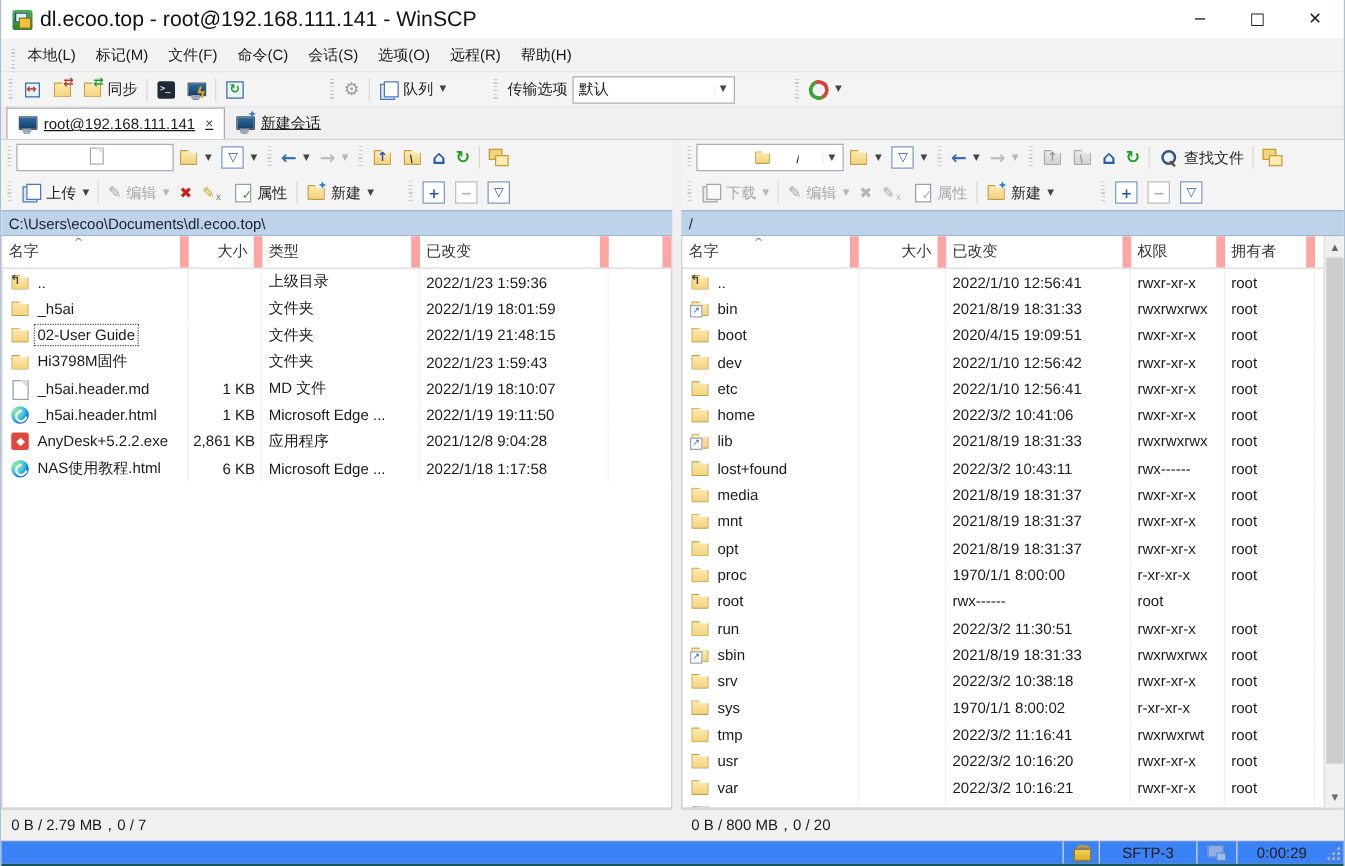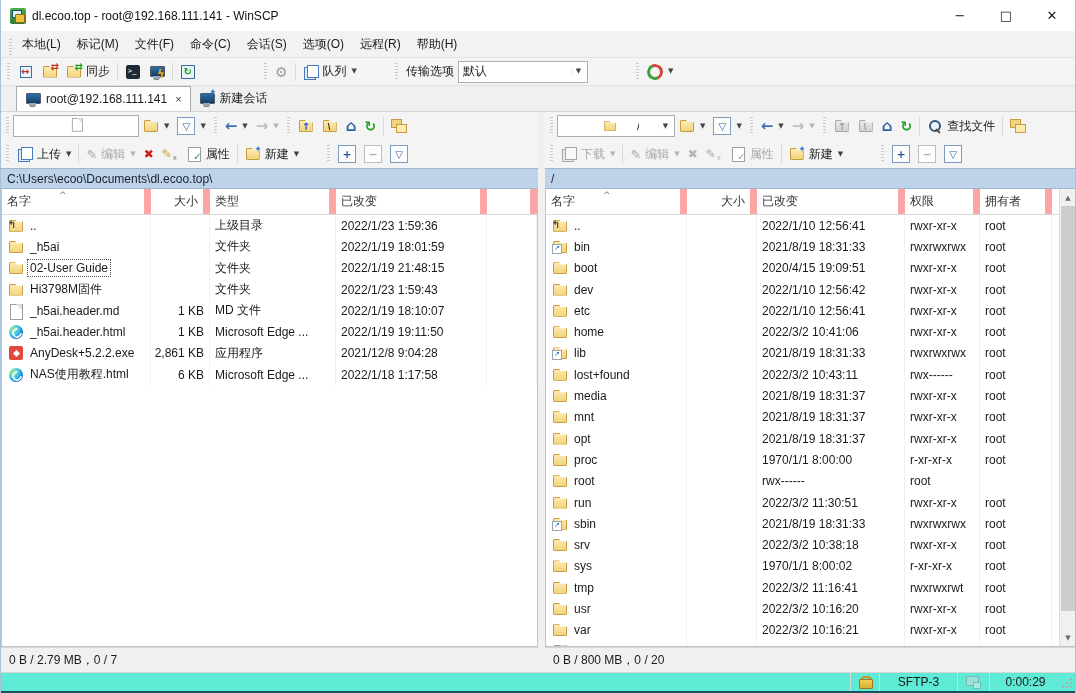--- a/index.html
+++ b/index.html
@@ -13,21 +13,21 @@
          border-left:1px solid #a8c0d8; border-right:1px solid #a8c0d8; overflow:hidden; }
 
   
   .titlebar { height:31px; background:#fff; display:flex; align-items:center; flex:none; }
   .appicon { width:16px; height:16px; margin:0 6px 0 9px; position:relative; flex:none;
              background:linear-gradient(#4db04a,#2e7d32); border-radius:2px; }
   .appicon::before { content:""; position:absolute; left:2px; top:2px; width:8px; height:6px;
              background:#dff0ff; border:1px solid #1b4e6b; }
   .appicon::after { content:""; position:absolute; right:1px; bottom:1px; width:8px; height:7px;
              background:#eec23e; border:1px solid #8a6a1d; border-radius:1px; }
-  .title-text { font-size:12px; color:#111; }
+  .title-text { font-size:17px; color:#111; }
   .caption-btns { margin-left:auto; display:flex; height:31px; }
   .cap { width:46px; display:flex; align-items:center; justify-content:center;
          font-size:13px; color:#222; font-family:"DejaVu Sans",sans-serif; }
   
   .menubar { height:27px; background:#f2f2f2; display:flex; align-items:flex-end;
              padding-left:4px; border-bottom:1px solid #e4e4e4; flex:none; }
   .menubar .grip { margin-right:2px; }
   .menu-item { padding:4px 8px; color:#1a1a1a; }
   
   .toolbar { height:28px; background:#f4f4f4; display:flex; align-items:center;
@@ -135,22 +135,22 @@
   .lightning { color:#e3a81c; font-size:12px; font-weight:bold; position:absolute; right:0; bottom:0; }
 
   
   .combo { height:22px; background:#fff; border:1px solid #abadb3; display:flex; align-items:center;
            padding:0 2px 0 4px; gap:19px; flex:none; }
   .combo .cval { white-space:nowrap; overflow:hidden; flex:1; }
   .combo .carrow { width:14px; text-align:center; font-size:7px; color:#444;
                    border-left:1px solid #eee; flex:none; }
 
   
-  .tabbar { height:26px; background:#f0f0f0; display:flex; align-items:flex-end; padding-left:15px;
-            border-bottom:1px solid #d4d4d4; flex:none; }
+  .tabbar { height:26px; background:#f0f0f0; display:flex; align-items:flex-end; padding-left:4px;
+            border-bottom:1px solid #d4d4d4; flex:none;text-decoration:underline; }
   .stab { height:25px; display:flex; align-items:center; gap:5px; padding:0 8px; }
   .stab.active { background:#fff; border:1px solid #ababab; border-bottom:none; }
   .stab .x { color:#444; font-size:11px; margin-left:3px; }
   
   .panels { flex:1; display:flex; min-height:0; }
   .panel { display:flex; flex-direction:column; background:#f0f0f0; min-width:0; }
   .panel.left { width:537px; flex:none; }
   .splitter { width:7px; background:#f0f0f0; flex:none; }
   .panel.right { width:532px; flex:none; }
   .ptoolbar { height:28px; background:#f4f4f4; display:flex; align-items:center; padding:0 1px; flex:none; }
@@ -176,21 +176,21 @@
   .pstatus { height:25px; background:#f0f0f0; border-top:1px solid #d5d5d5; display:flex;
              align-items:center; padding-left:8px; color:#1a1a1a; flex:none; }
   
   .scroll { width:17px; background:#f0f0f0; border-left:1px solid #dcdcdc; display:flex;
             flex-direction:column; flex:none; }
   .sbtn { height:17px; display:flex; align-items:center; justify-content:center; font-size:7px;
           color:#6a6a6a; flex:none; font-family:"DejaVu Sans",sans-serif; }
   .strack { flex:1; position:relative; }
   .sthumb { position:absolute; left:1px; right:1px; top:0; height:405px; background:#cdcdcd; }
   
-  .statusbar { height:19px; background:#5eead4; border-top:1px solid #d5d5d5; display:flex;
+  .statusbar { height:19px; background:#3b82f6; border-top:1px solid #d5d5d5; display:flex;
                align-items:stretch; flex:none; }
   .sb-fill { flex:1; }
   .sb-cell { display:flex; align-items:center; justify-content:center; padding:0 8px;
              border-left:1px solid #d8d8d8; color:#1a1a1a; }
   .lock { width:12px; height:13px; position:relative; }
   .lock::before { content:""; position:absolute; left:2px; top:0; width:7px; height:7px;
     border:2px solid #c49a2c; border-bottom:none; border-radius:4px 4px 0 0; }
   .lock::after { content:""; position:absolute; left:0; bottom:0; width:12px; height:8px;
     background:linear-gradient(#f2cf5a,#dcae2e); border:1px solid #a07818; border-radius:1px; }
   .netmon { width:15px; height:14px; position:relative; opacity:.55; }

